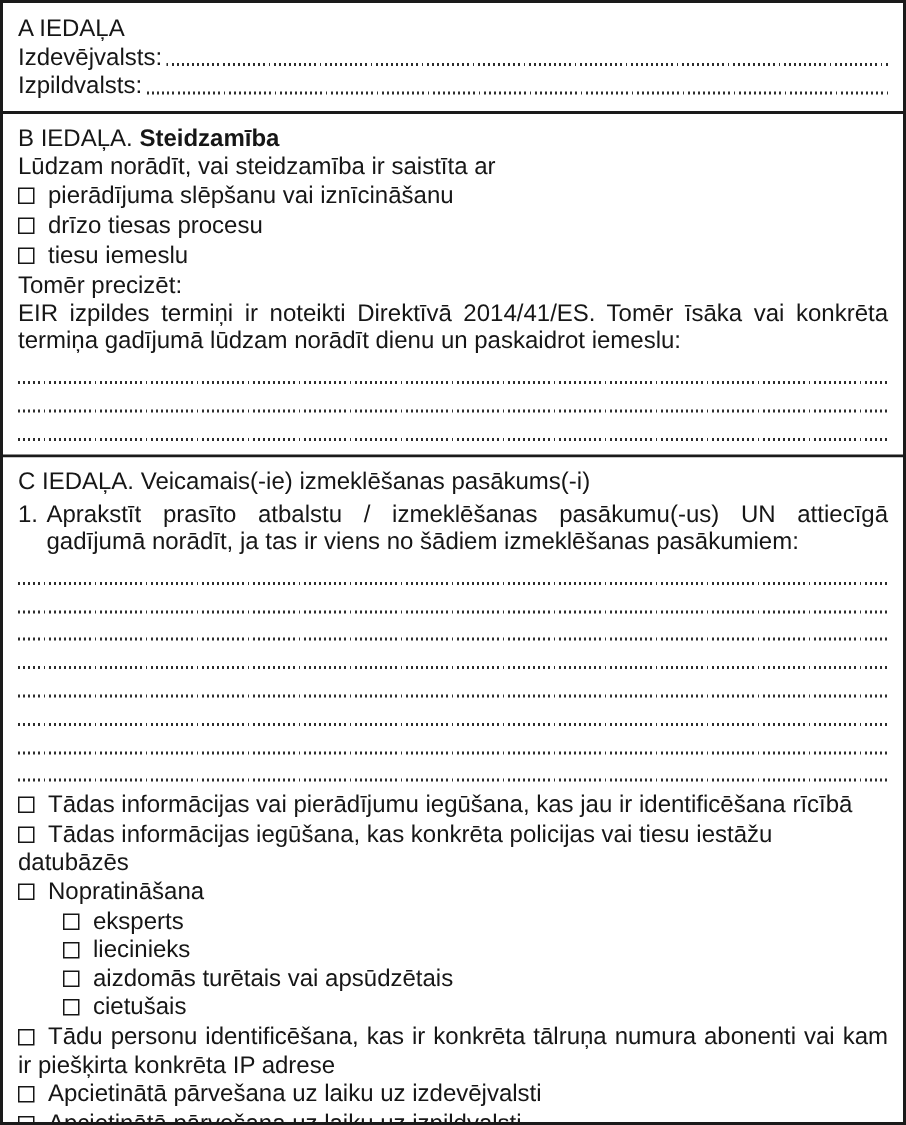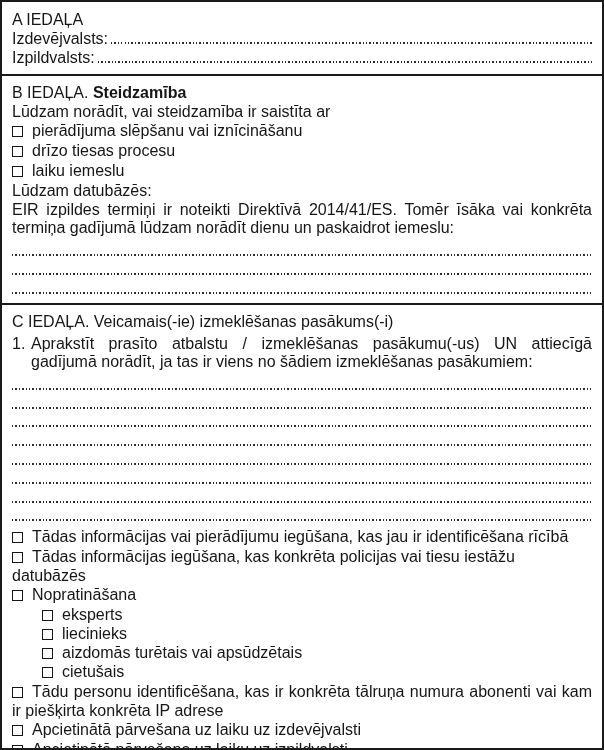--- a/index.html
+++ b/index.html
@@ -79,22 +79,22 @@
       <span class="flabel">Izpildvalsts:</span>
       <span class="leader"></span>
     </div>
   </div>
 
   <div class="sec">
     <div class="line sec-title"><span>B IEDAĻA.</span> <b>Steidzamība</b></div>
     <div class="line">Lūdzam norādīt, vai steidzamība ir saistīta ar</div>
     <div class="cb-row" style="line-height:20px;"><span class="cb"></span><span>pierādījuma slēpšanu vai iznīcināšanu</span></div>
     <div class="cb-row" style="line-height:20px;"><span class="cb"></span><span>drīzo tiesas procesu</span></div>
-    <div class="cb-row" style="line-height:20px;"><span class="cb"></span><span>laiku iemeslu</span></div>
-    <div class="line">Lūdzam datubāzēs:</div>
+    <div class="cb-row" style="line-height:20px;"><span class="cb"></span><span>tiesu iemeslu</span></div>
+    <div class="line">Tomēr precizēt:</div>
     <div class="para">EIR izpildes termiņi ir noteikti Direktīvā 2014/41/ES. Tomēr īsāka vai konkrēta termiņa gadījumā lūdzam norādīt dienu un paskaidrot iemeslu:</div>
     <div class="gap5"></div>
     <div class="dotted"></div>
     <div class="dotted"></div>
     <div class="dotted"></div>
   </div>
 
   <div class="sec">
     <div class="line sec-title">C IEDAĻA. Veicamais(-ie) izmeklēšanas pasākums(-i)</div>
     <div class="item">

